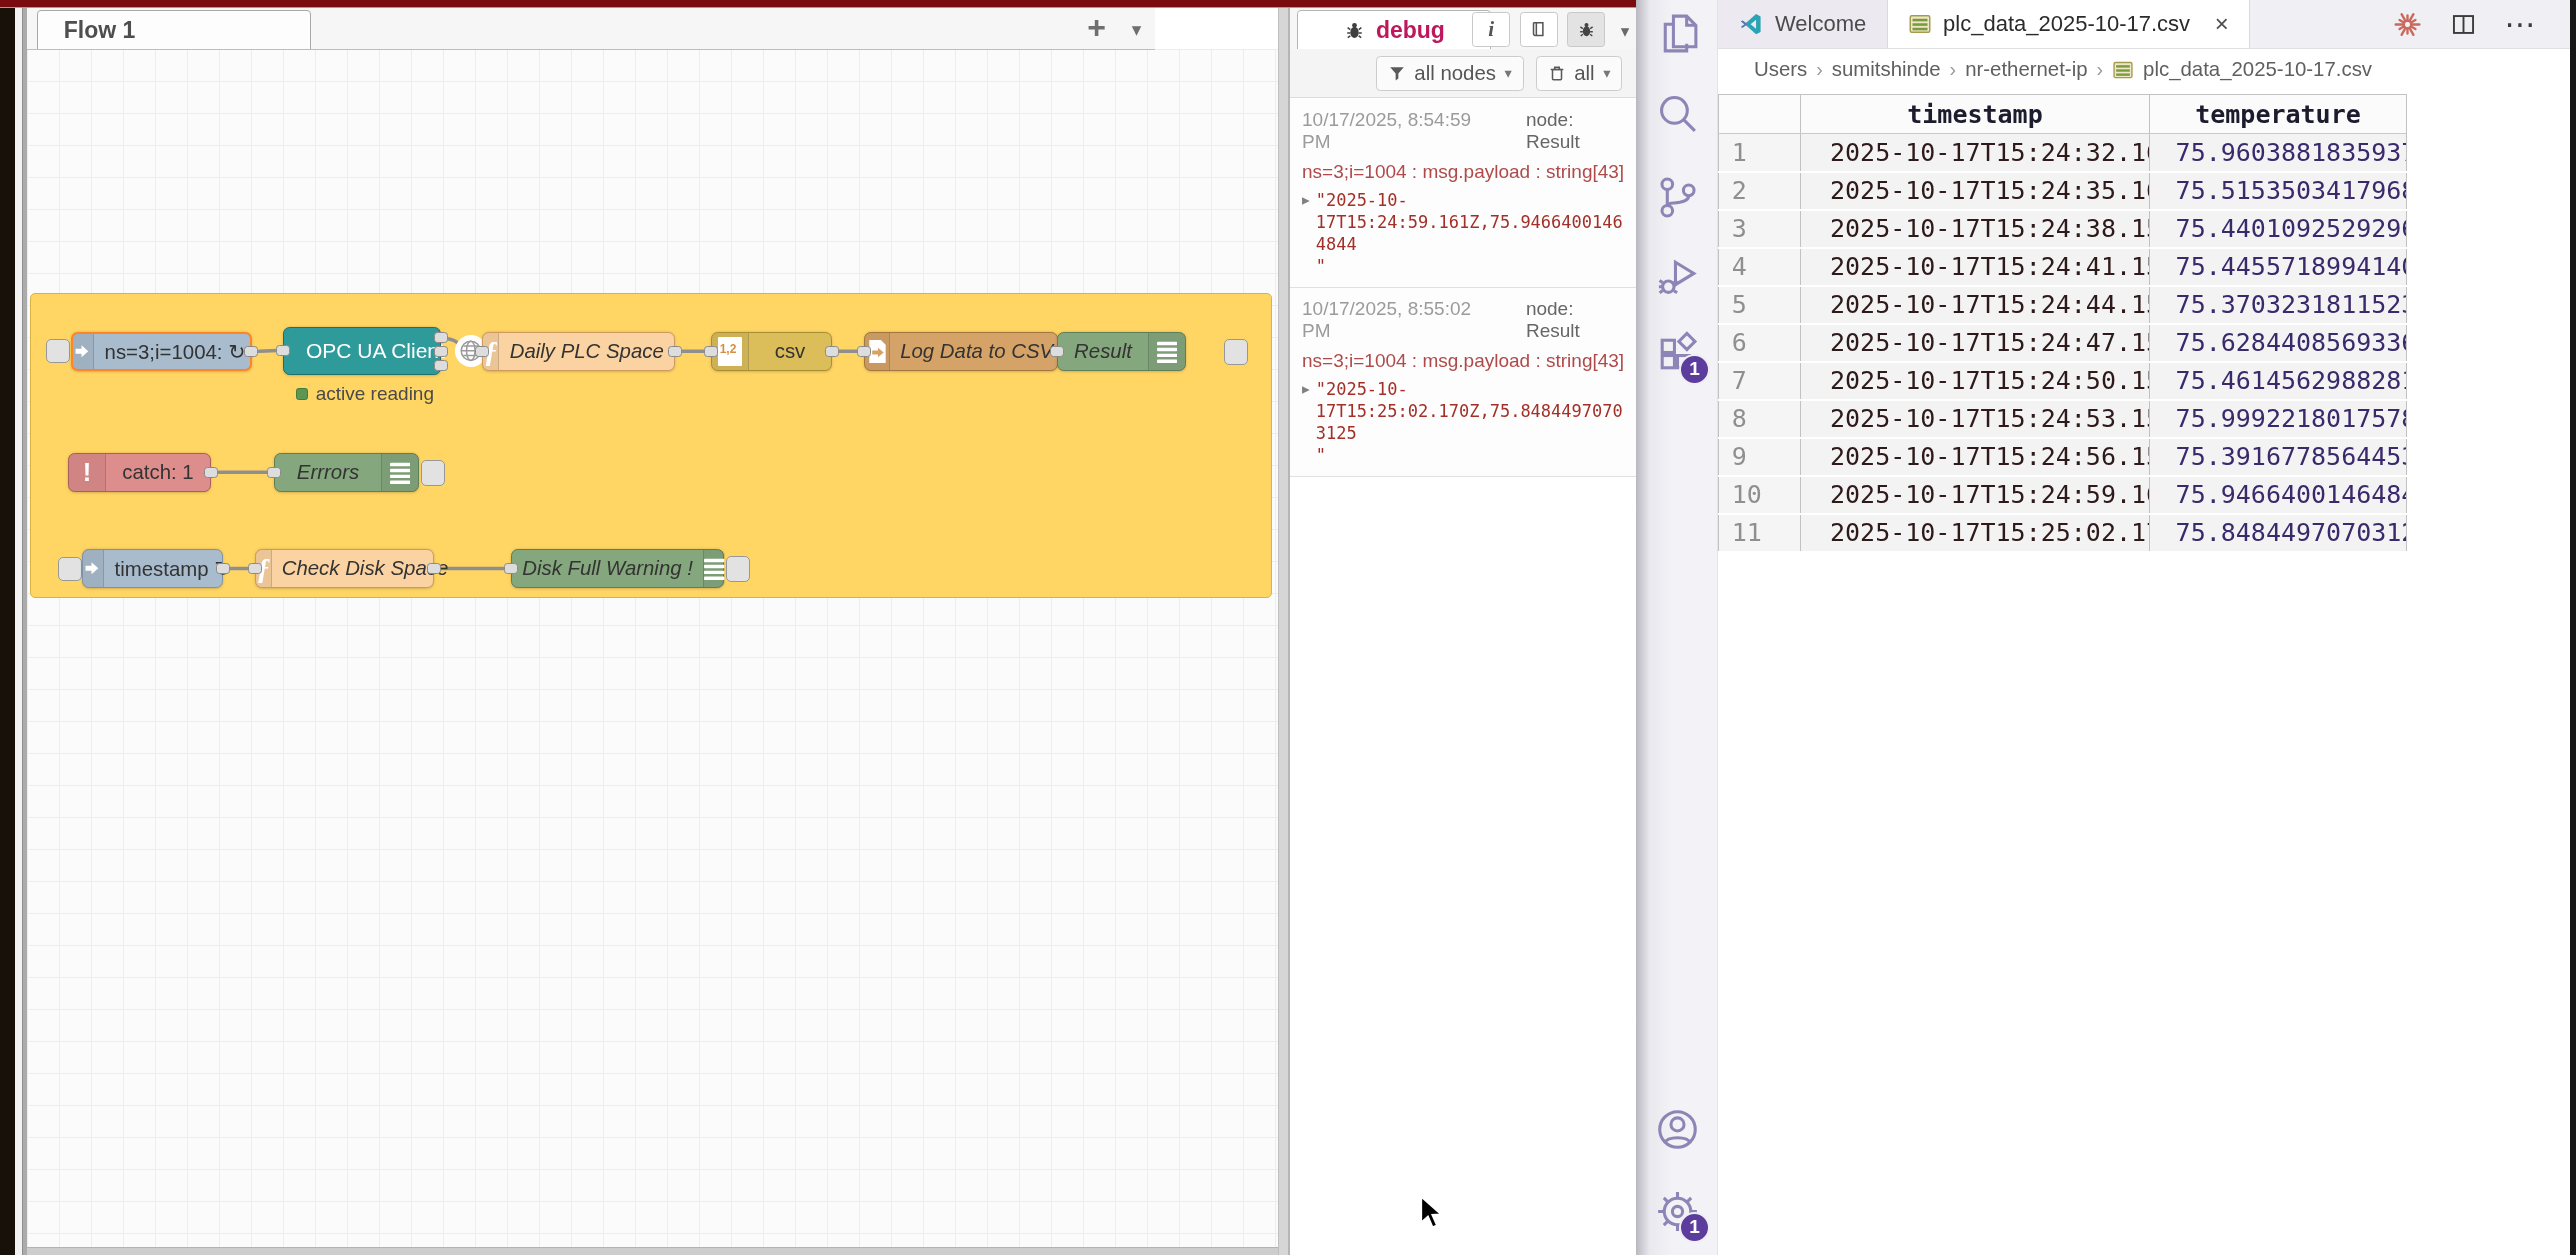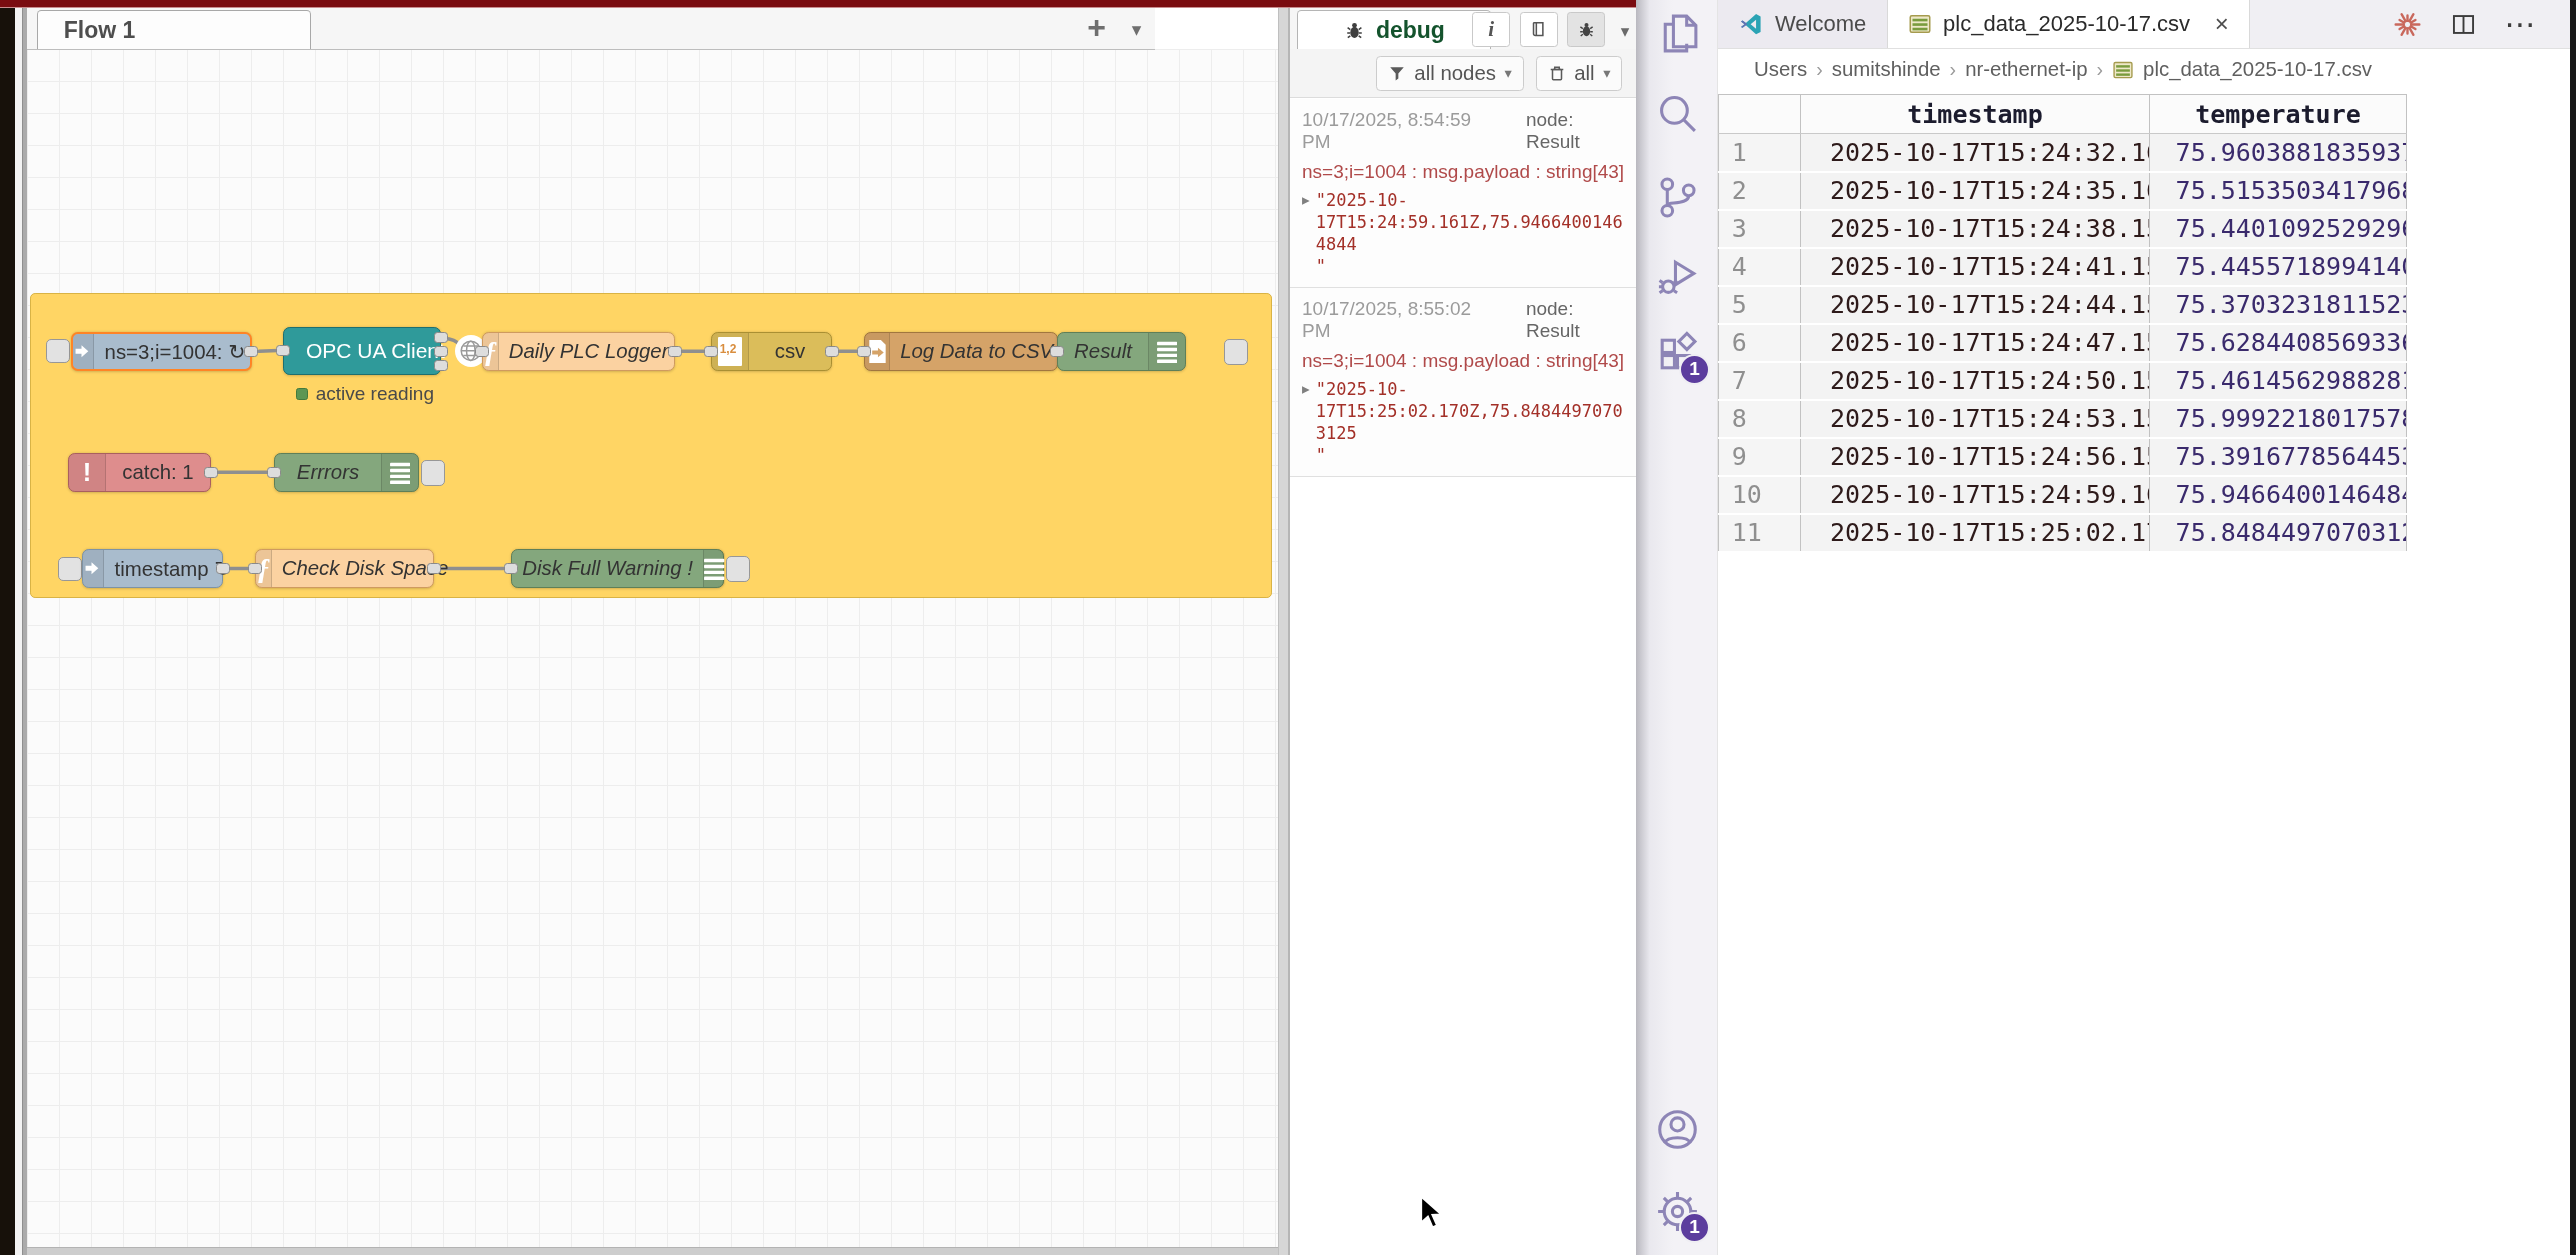--- a/index.html
+++ b/index.html
@@ -59,21 +59,21 @@
   .catch-glyph { color:#fff; font-weight:bold; font-size:25.6px; }
   .csv-page { width:24px; height:29px; background:#fff; border-radius:1px; position:relative; }
   .csv-page span { position:absolute; left:1.7px; top:5.1px; font-size:12px; font-weight:bold; color:#d98e3f; }
   .opc-circle { width:32px; height:32px; border-radius:50%; background:#fff; margin-right:6.8px; display:flex; align-items:center; justify-content:center; flex:none; }
   .node-status { position:absolute; display:flex; align-items:center; gap:7.7px; font-size:19px; color:#4a4a4a; z-index:2; }
   .status-dot { width:12px; height:12px; background:#5c9653; border:0.9px solid #447a3c; border-radius:2.6px; }
 
   
   .debug-panel { left:1289px; top:0; width:347px; height:1256px; background:#fff; border-left:0.9px solid #b5b5b5; z-index:4; }
   .dbg-header { position:absolute; left:0; top:7.7px; width:100%; height:42px; background:#f6f6f6; border-bottom:1.7px solid #c2c2c2; }
-  .dbg-tab { position:absolute; left:6.8px; top:2.6px; width:194px; height:39px; background:#fff; border:1.7px solid #b5b5b5; border-bottom:none; border-radius:4.3px 4.3px 0 0; display:flex; align-items:center; justify-content:center; gap:10.2px; font-size:23px; font-weight:bold; color:#14532d; }
+  .dbg-tab { position:absolute; left:6.8px; top:2.6px; width:194px; height:39px; background:#fff; border:1.7px solid #b5b5b5; border-bottom:none; border-radius:4.3px 4.3px 0 0; display:flex; align-items:center; justify-content:center; gap:10.2px; font-size:23px; font-weight:bold; color:#be185d; }
   .dbg-tools { position:absolute; right:31px; top:4.3px; display:flex; gap:9.4px; }
   .tool-btn { width:38px; height:35px; border:1.7px solid #c9c9c9; border-radius:3.4px; background:#fff; display:flex; align-items:center; justify-content:center; font-size:21px; color:#555; }
   .tool-btn.active { background:#e3e3e3; }
   .tool-i { font-family:"Liberation Serif","DejaVu Serif",serif; font-weight:bold; font-style:italic; }
   .dbg-caret { position:absolute; right:6.8px; top:13.6px; font-size:17px; color:#6a6a6a; }
   .dbg-filterbar { position:absolute; left:0; top:49px; width:100%; height:49px; background:#f4f4f4; border-bottom:0.9px solid #dcdcdc; display:flex; align-items:center; justify-content:flex-end; gap:12px; padding-right:13.6px; }
   .filter-btn { height:35px; border:1.7px solid #ccc; border-radius:4.3px; background:#fbfbfb; display:flex; align-items:center; gap:8.5px; padding:0 11px; font-size:20.4px; color:#555; }
   .filter-caret { font-size:14.5px; color:#777; }
   .dbg-messages { position:absolute; left:0; top:99px; width:100%; bottom:0; }
   .dbg-msg { padding:10.2px 10.2px 10.2px 12px; border-bottom:1.7px solid #e0e0e0; background:#fdfdfd; }
@@ -171,21 +171,21 @@
   </div>
   <div class="node-status" style="left:269px;top:334px;">
     <span class="status-dot"></span>
     <span>active reading</span>
   </div>
 
   <div class="node n-fn" style="left:455px;top:283px;width:193px;height:39px;">
     <div class="icon-region icon-left">
       <span class="fn-glyph">ƒ</span>
     </div>
-    <div class="label it">Daily PLC Logger</div>
+    <div class="label it">Daily PLC Space</div>
     <div class="port in"></div>
     <div class="port out"></div>
   </div>
 
   <div class="node n-csv" style="left:684px;top:283px;width:121px;height:39px;">
     <div class="icon-region icon-left">
       <div class="csv-page">
           <span>1,2</span>
         </div>
     </div>

